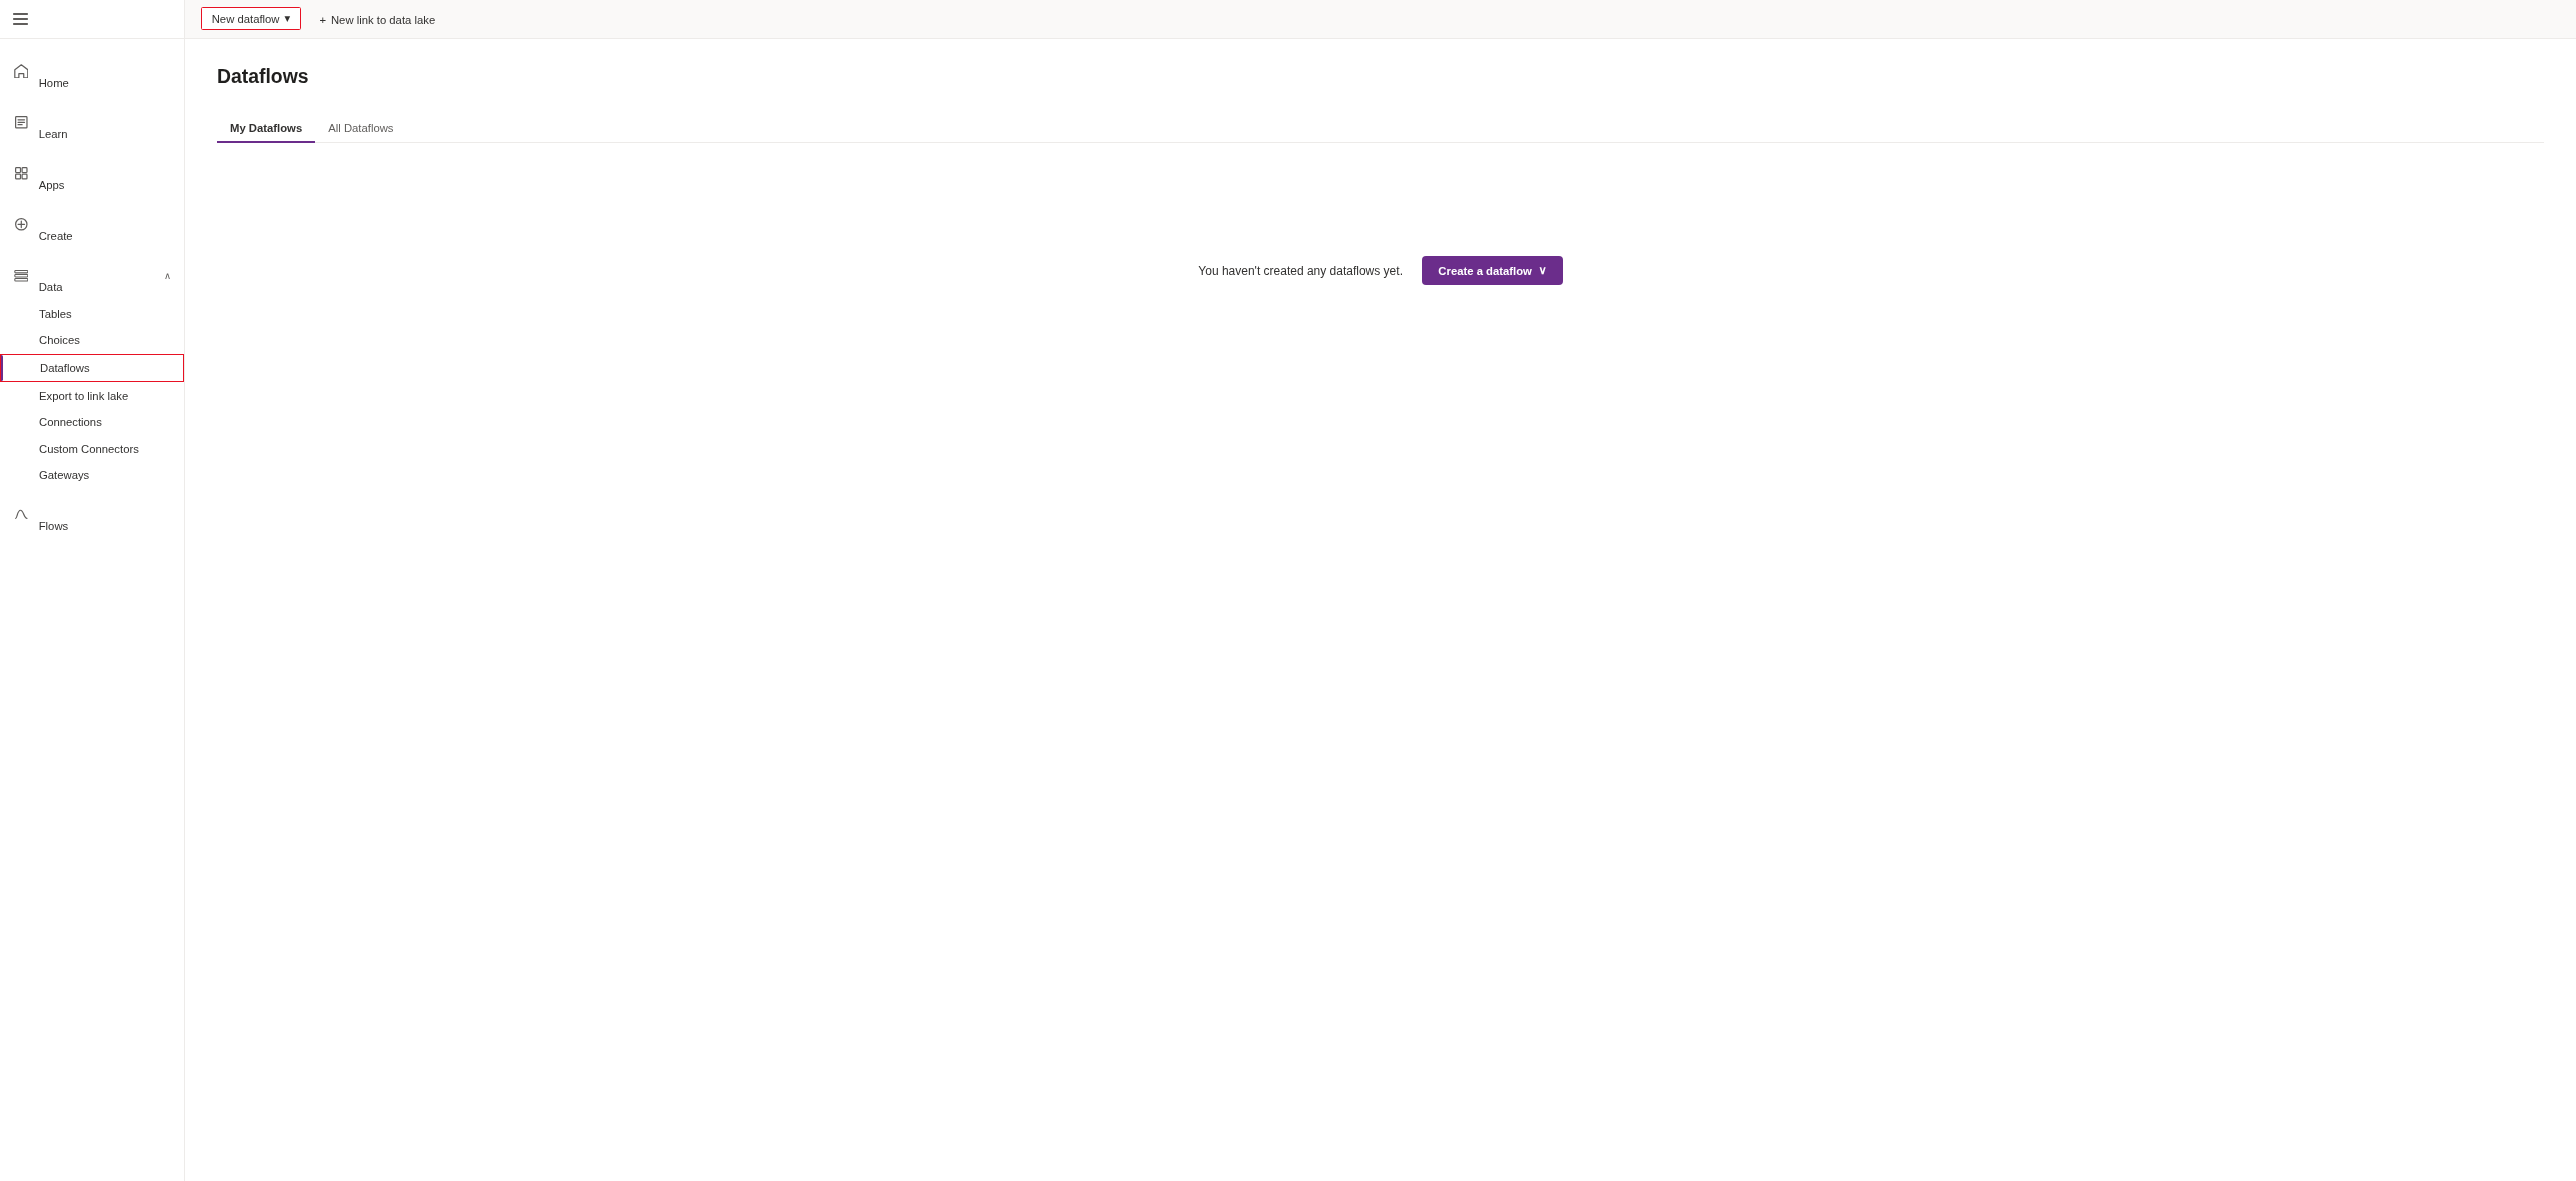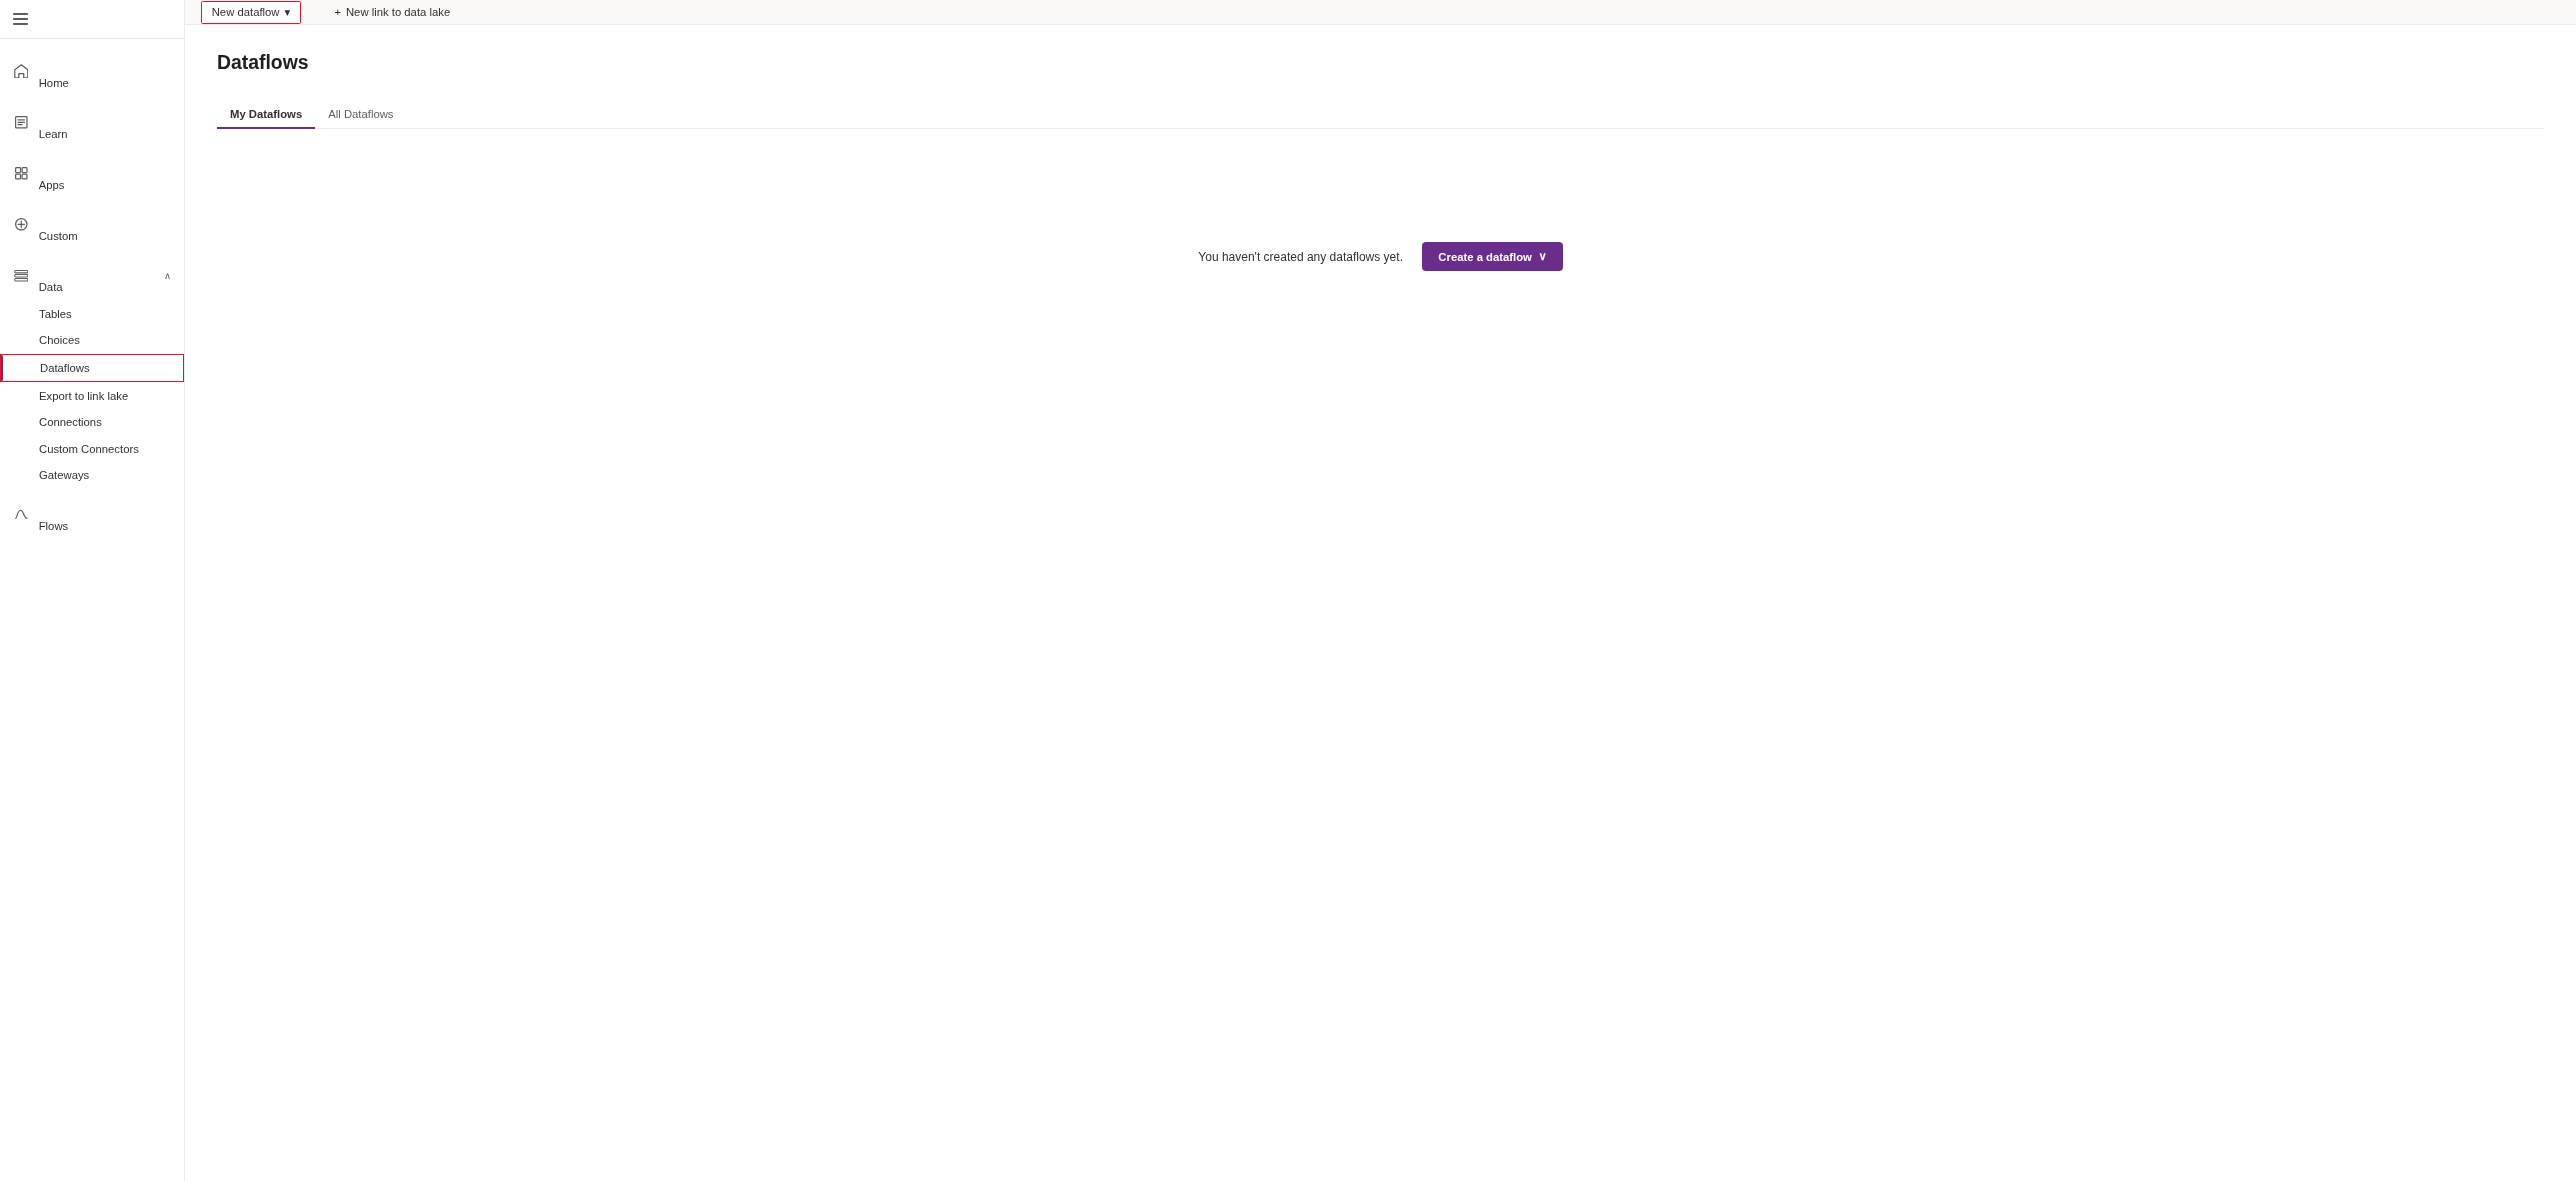--- a/index.html
+++ b/index.html
@@ -118,23 +118,23 @@
       flex-direction: column;
       background: #faf9f8;
       overflow: hidden;
     }
 
     .top-toolbar {
       background: #faf9f8;
       border-bottom: 0.8px solid #edebe9;
       padding: 8px 16px;
       display: flex;
-      align-items: center;
-      gap: 24px;
-      height: 25px;
+      align-items: flex-end;
+      gap: 9px;
+      height: 39px;
     }
 
     .toolbar-btn {
       display: flex;
       align-items: center;
       gap: 4.9px;
       padding: 4px 9.7px;
       cursor: pointer;
       font-size: 11.3px;
       color: #323130;
@@ -274,21 +274,21 @@
       <span class="nav-label">Apps</span>
     </div>
 
     <div class="nav-item">
       <span class="nav-icon">
         <svg width="14.6" height="14.6" viewBox="0 0 18 18" fill="none">
           <circle cx="9" cy="9" r="7" stroke="#605e5c" stroke-width="1.5" fill="none"></circle>
           <path d="M9 5v8M5 9h8" stroke="#605e5c" stroke-width="1.5" stroke-linecap="round"></path>
         </svg>
       </span>
-      <span class="nav-label">Custom</span>
+      <span class="nav-label">Create</span>
     </div>
 
     <div class="nav-item">
       <span class="nav-icon">
         <svg width="14.6" height="14.6" viewBox="0 0 18 18" fill="none">
           <rect x="1" y="3" width="16" height="3" rx="1" stroke="#605e5c" stroke-width="1.3" fill="none"></rect>
           <rect x="1" y="8" width="16" height="3" rx="1" stroke="#605e5c" stroke-width="1.3" fill="none"></rect>
           <rect x="1" y="13" width="16" height="3" rx="1" stroke="#605e5c" stroke-width="1.3" fill="none"></rect>
         </svg>
       </span>

